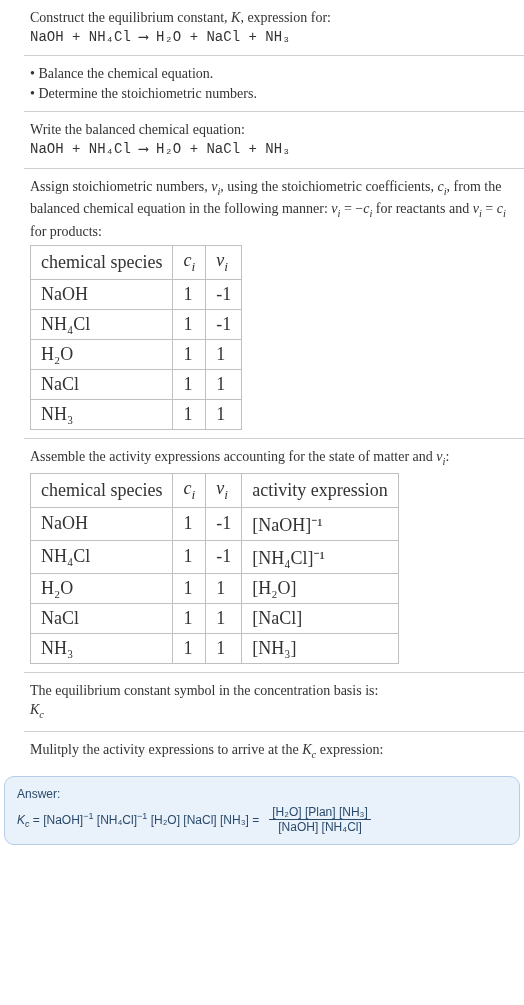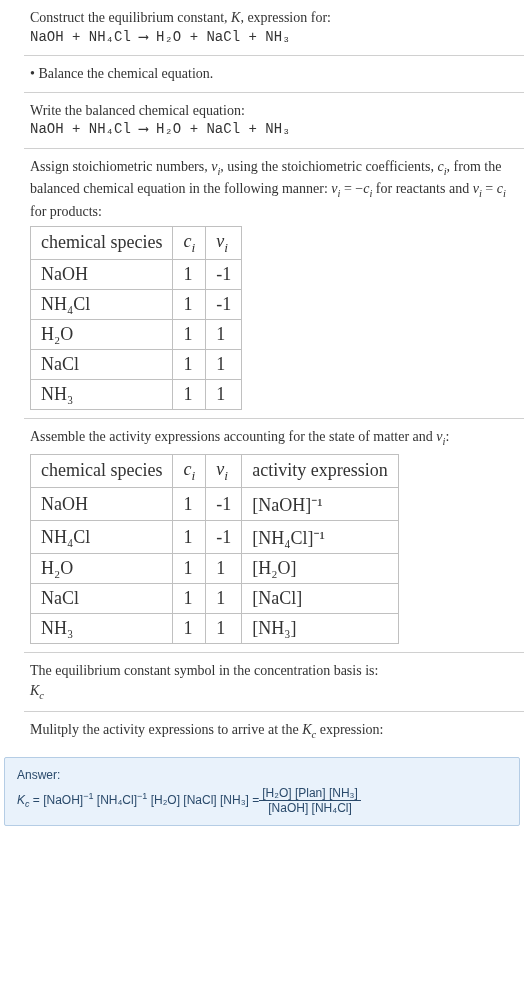--- a/index.html
+++ b/index.html
@@ -29,54 +29,55 @@
     font-weight: normal;
     font-size: 18px;
   }
   table.data th { background: #fff; }
   .sub { font-size: 0.75em; vertical-align: sub; }
   .sup { font-size: 0.75em; vertical-align: super; }
   .ital { font-style: italic; }
   .answer-box {
     background: #e9f2fb;
     border: 1px solid #b5cde5;
-    border-radius: 2px;
+    border-radius: 10px;
     padding: 10px 12px;
     margin: 6px 4px 8px 4px;
     color: #2a4a6b;
     font-family: Verdana, Geneva, sans-serif;
     font-size: 12px;
   }
   .answer-label { margin-bottom: 4px; }
   .frac {
     display: inline-block;
     vertical-align: middle;
     text-align: center;
     font-family: Georgia, serif;
     color: #333;
   }
   .answer-box .frac, .answer-box .eqline { color: #2a4a6b; font-family: Verdana, Geneva, sans-serif; font-size:12px;}
   .frac .num { display:block; border-bottom:1px solid currentColor; padding:0 3px;}
   .frac .den { display:block; padding:0 3px;}
-  .eqline { display:flex; align-items:center; flex-wrap:wrap; gap:0; }
+  .eqline { display:flex; align-items:center; flex-wrap:wrap; gap:10px; }
   .nowrap { white-space: nowrap; }
   .chem { font-family: Liberation Mono, monospace; }
 </style>
 </head>
 <body>
 
 <div class="section">
   <div class="line">
     Construct the equilibrium constant, <span class="ital">K</span>, expression for:
   </div>
   <div class="line chem">NaOH + NH₄Cl  ⟶  H₂O + NaCl + NH₃</div>
 </div>
 
 <div class="section">
   <div class="line">• Balance the chemical equation.</div>
+  <div class="line">• Determine the stoichiometric numbers.</div>
 </div>
 
 <div class="section">
   <div class="line">Write the balanced chemical equation:</div>
   <div class="line chem">NaOH + NH₄Cl  ⟶  H₂O + NaCl + NH₃</div>
 </div>
 
 <div class="section">
   <div class="line">
     Assign stoichiometric numbers, <span class="ital">ν<span class="sub">i</span></span>, using the stoichiometric coefficients, <span class="ital">c<span class="sub">i</span></span>, from the balanced chemical equation in the following manner: <span class="ital">ν<span class="sub">i</span></span> = −<span class="ital">c<span class="sub">i</span></span> for reactants and <span class="ital">ν<span class="sub">i</span></span> = <span class="ital">c<span class="sub">i</span></span> for products:

